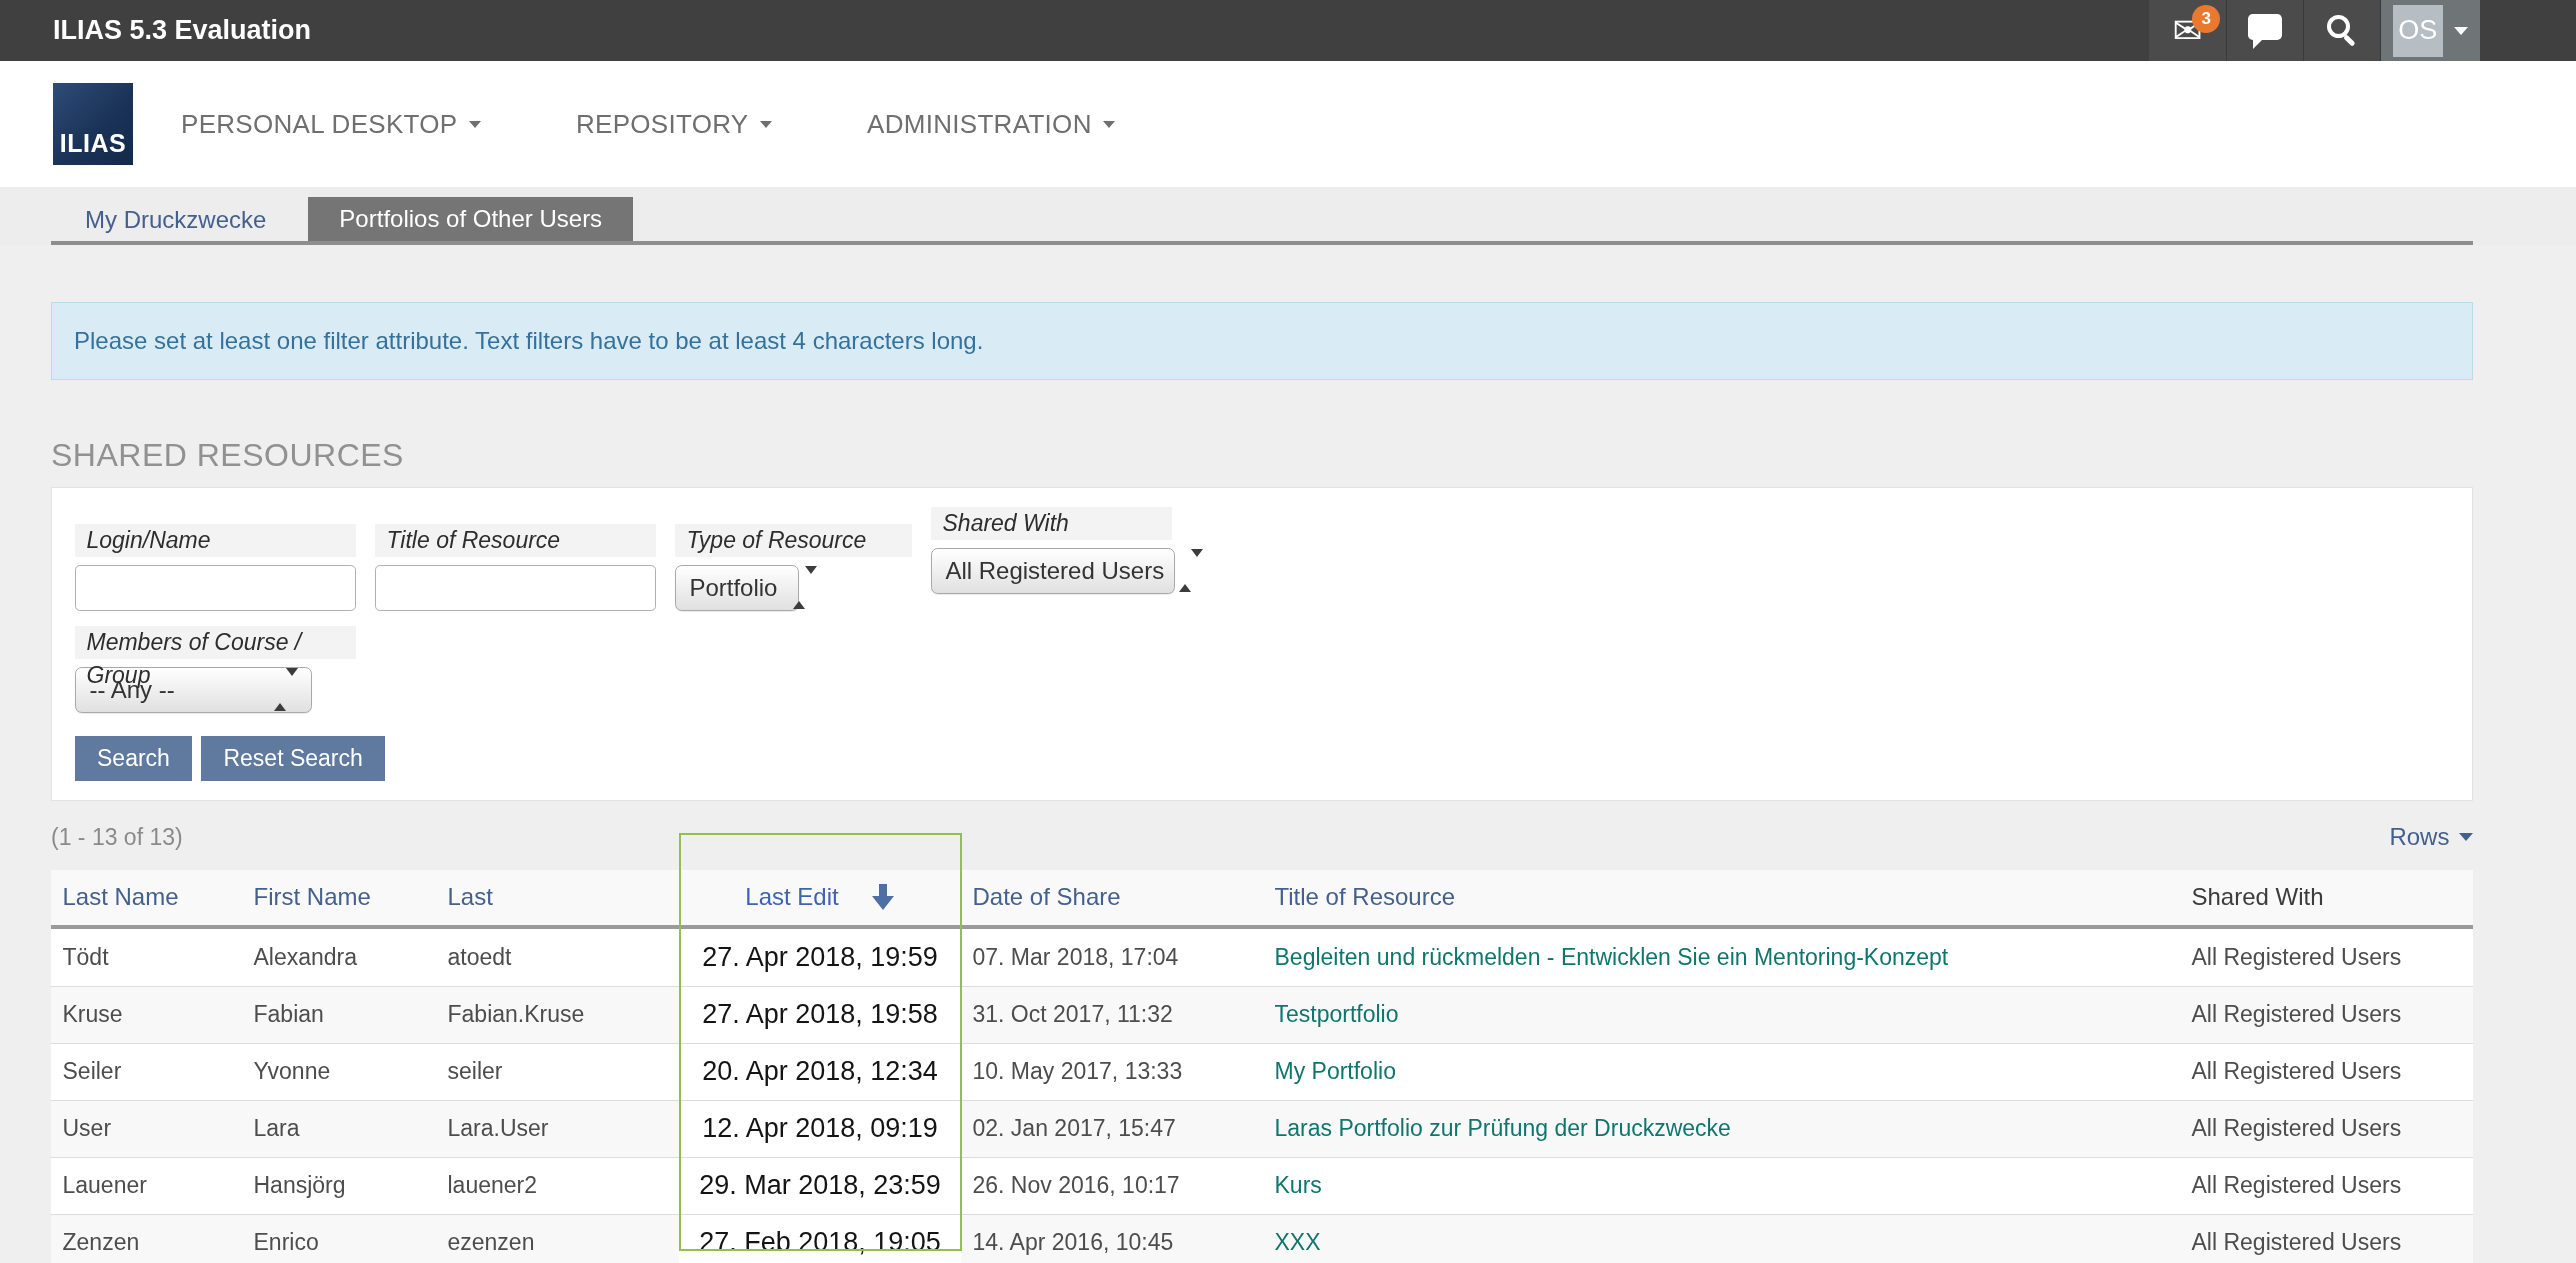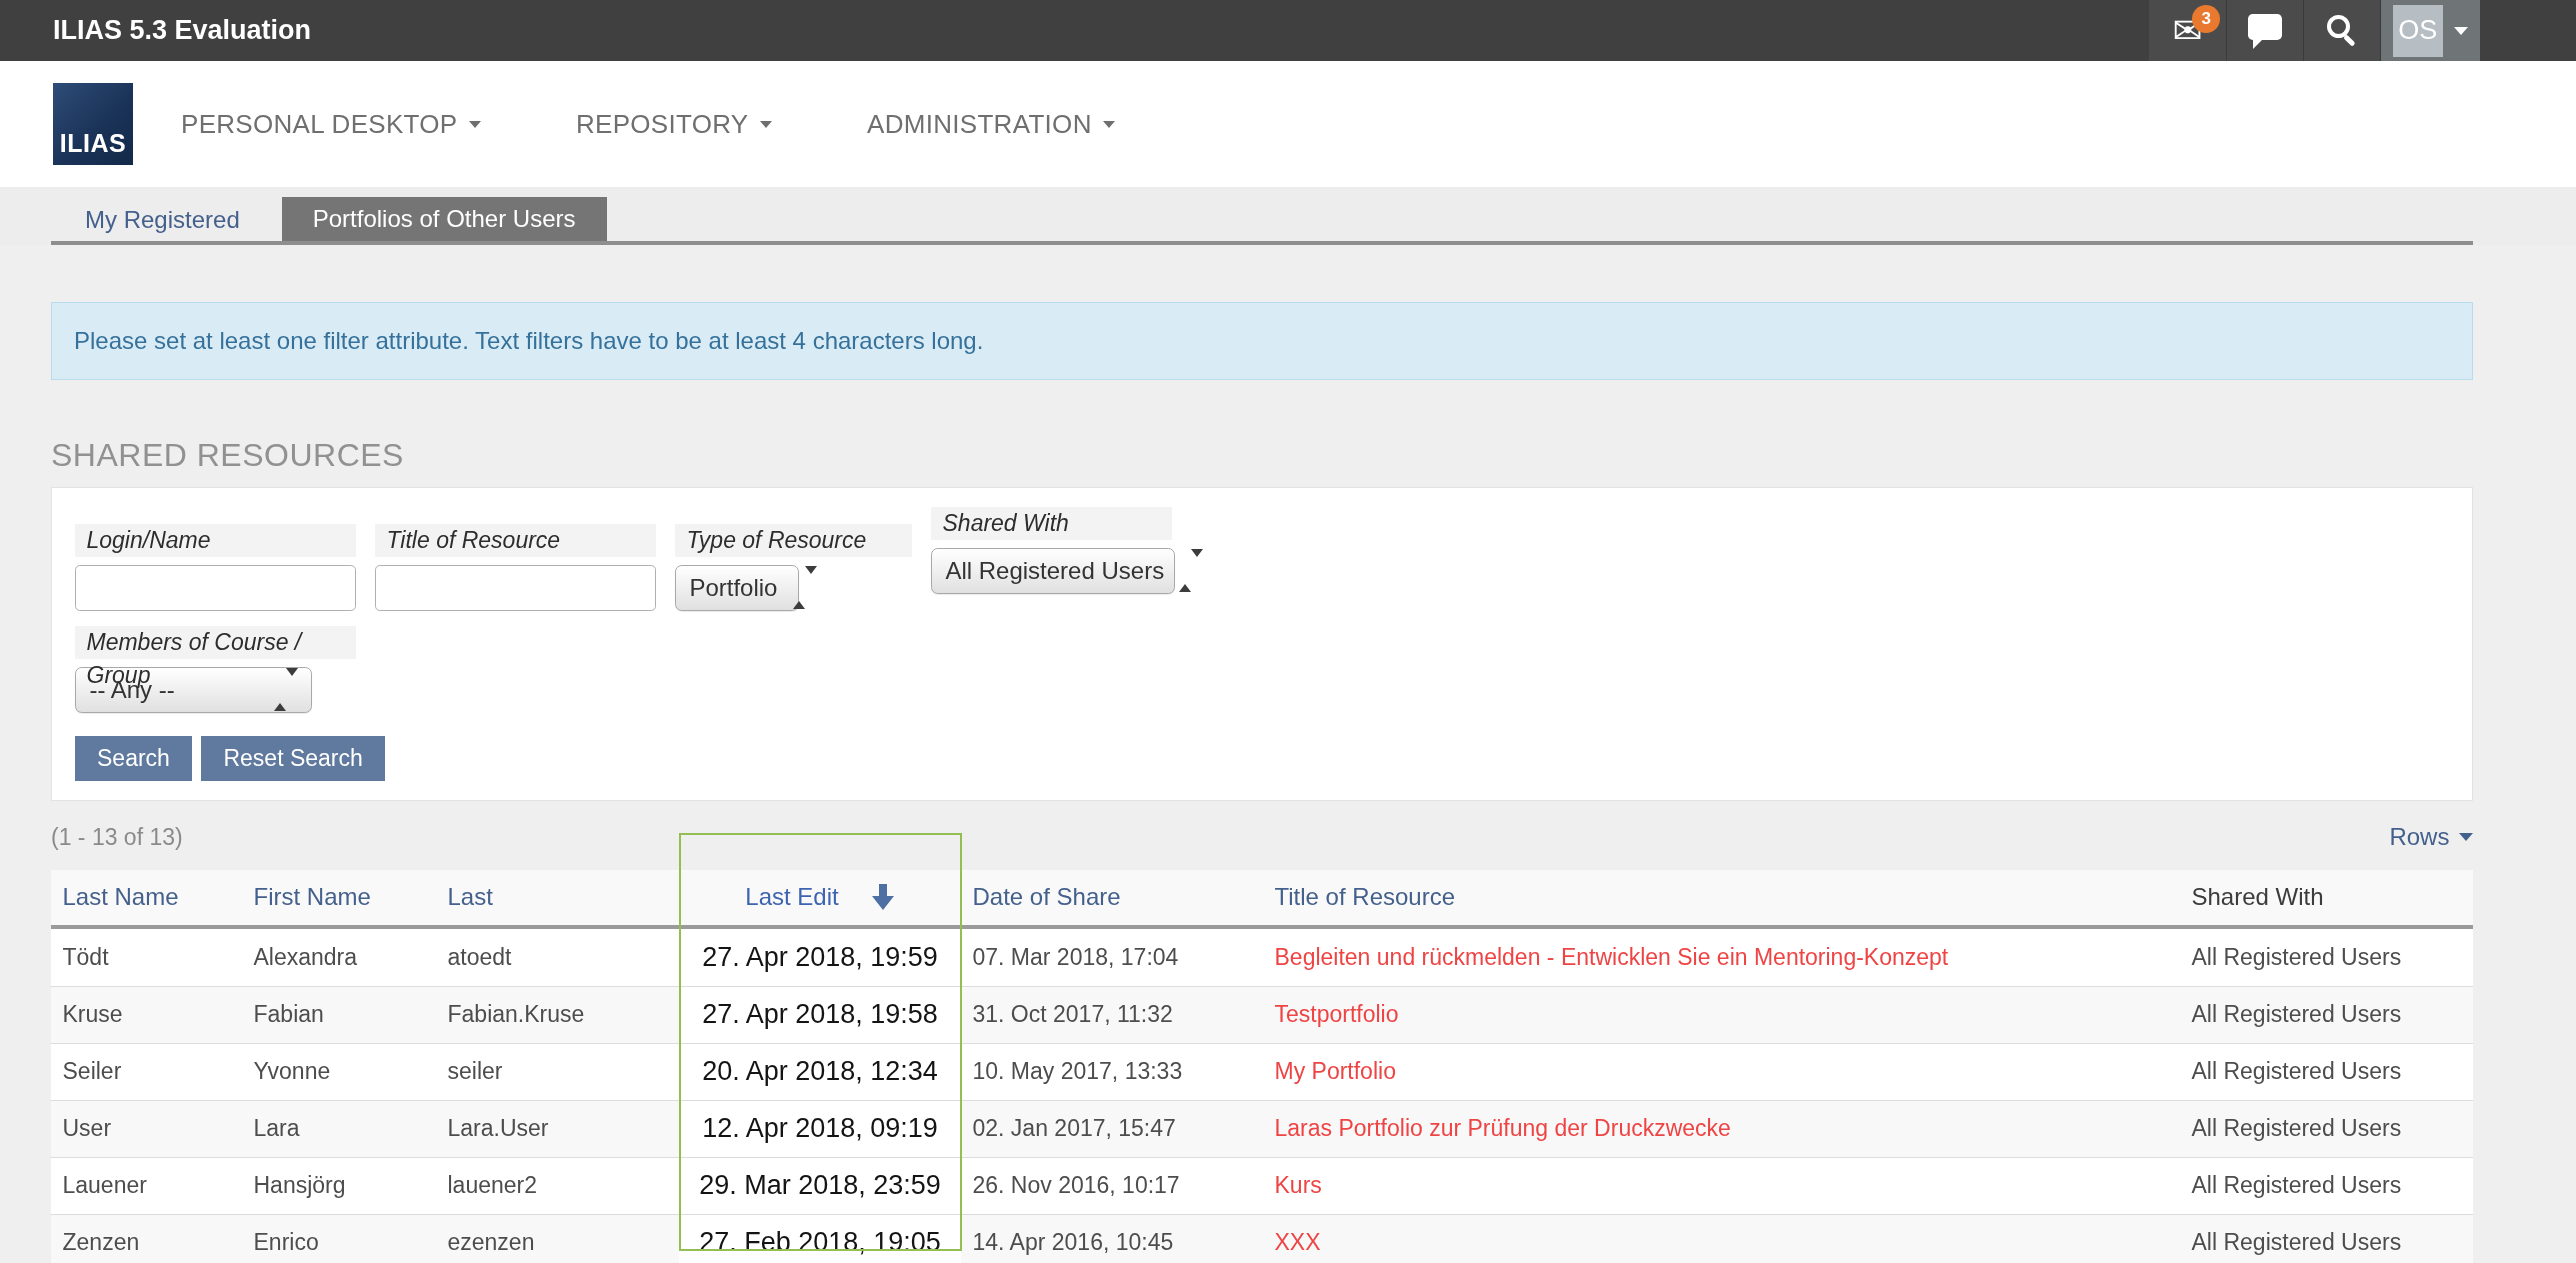--- a/index.html
+++ b/index.html
@@ -119,21 +119,21 @@
   .c5 { width:302px; } .c6 { width:917px; } .c7 { width:292px; }
   .th.c4 { display:flex; align-items:center; justify-content:center; padding-left:0; color:#3e64b0; }
   .td.c4 { display:flex; align-items:center; justify-content:center; padding-left:0;
            font-size:27px; color:#141414; background:#ffffff; height:100%; }
   .sort-arrow { position:relative; width:23px; height:27px; margin-left:33px; display:inline-block; }
   .sort-arrow::before { content:""; position:absolute; left:7.7px; top:0; width:7.7px; height:14.4px; background:#4e6fa3; }
   .sort-arrow::after { content:""; position:absolute; left:0; top:12.4px;
                        border-left:11.5px solid transparent; border-right:11.5px solid transparent;
                        border-top:14.4px solid #4e6fa3; }
   .th.c7 { color:#3c3c3c; cursor:default; }
-  .res-link { color:#ef4444; text-decoration:none; cursor:pointer; }
+  .res-link { color:#0f766e; text-decoration:none; cursor:pointer; }
   .row-sliver { height:11.5px; background:#ffffff; border-top:1px solid #dcdcdc; }
 
   
   .highlight-box { position:absolute; left:679px; top:833px; width:283px; height:418px;
                    border:2.9px solid #94be51; pointer-events:none; z-index:5; }
 </style>
 </head>
 <body>
 
 <div class="topbar">
@@ -171,21 +171,21 @@
     </div>
     <div class="nav-item">
       <span>ADMINISTRATION</span>
       <span class="nav-caret"></span>
     </div>
   </div>
 </div>
 
 <div class="tabstrip">
   <div class="tabrow">
-    <div class="tab inactive">My Registered</div>
+    <div class="tab inactive">My Druckzwecke</div>
     <div class="tab active">Portfolios of Other Users</div>
   </div>
 </div>
 
 <div class="content">
 
   <div class="infobox">Please set at least one filter attribute. Text filters have to be at least 4 characters long.</div>
 
   <div class="section-head">SHARED RESOURCES</div>
 

